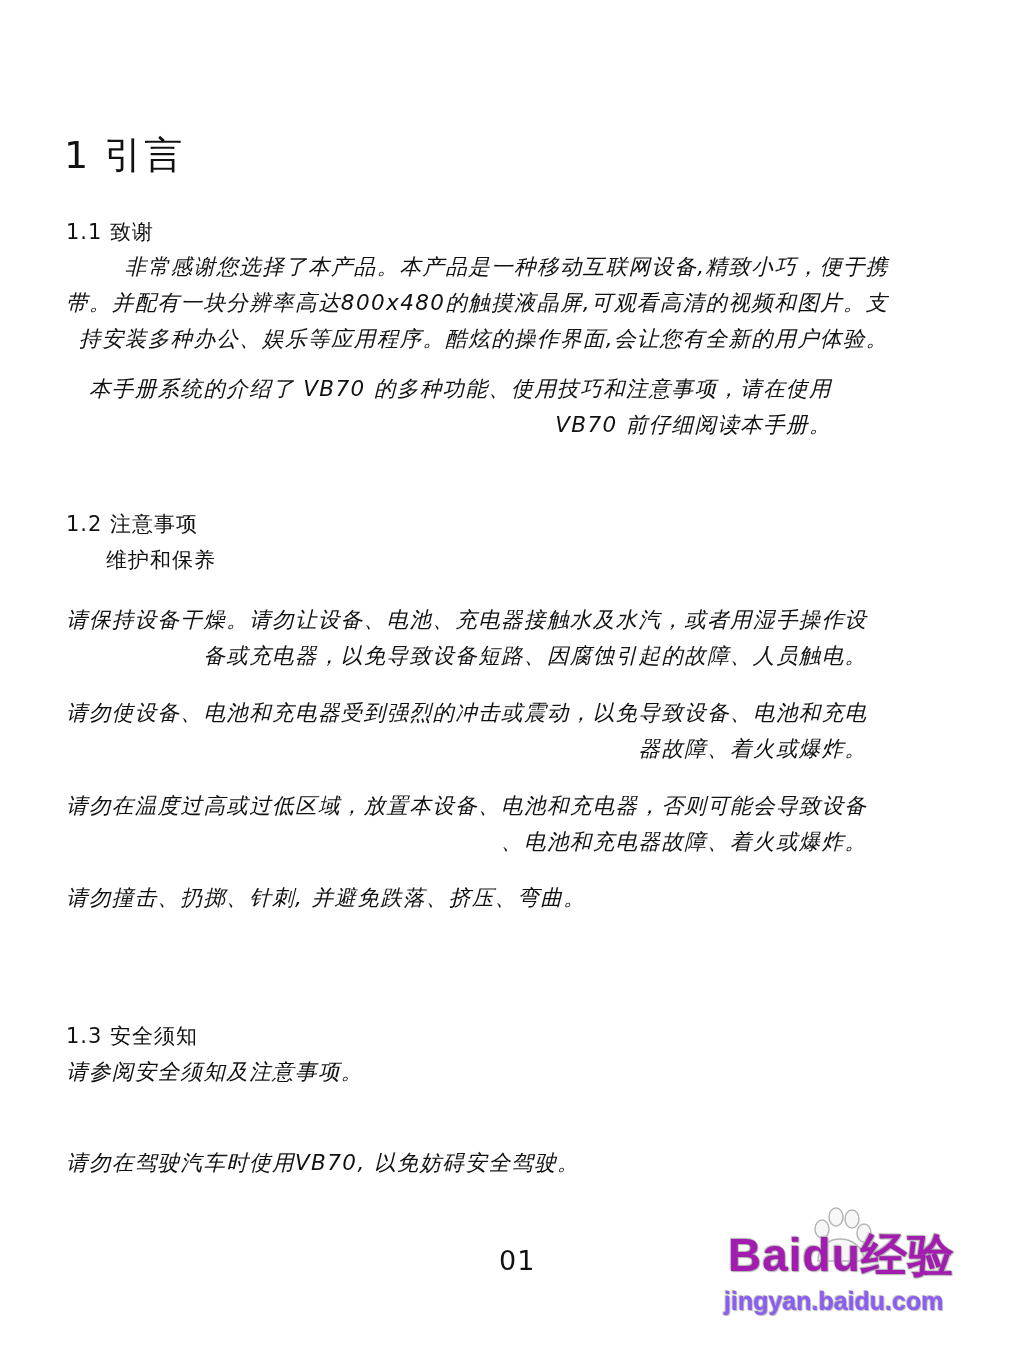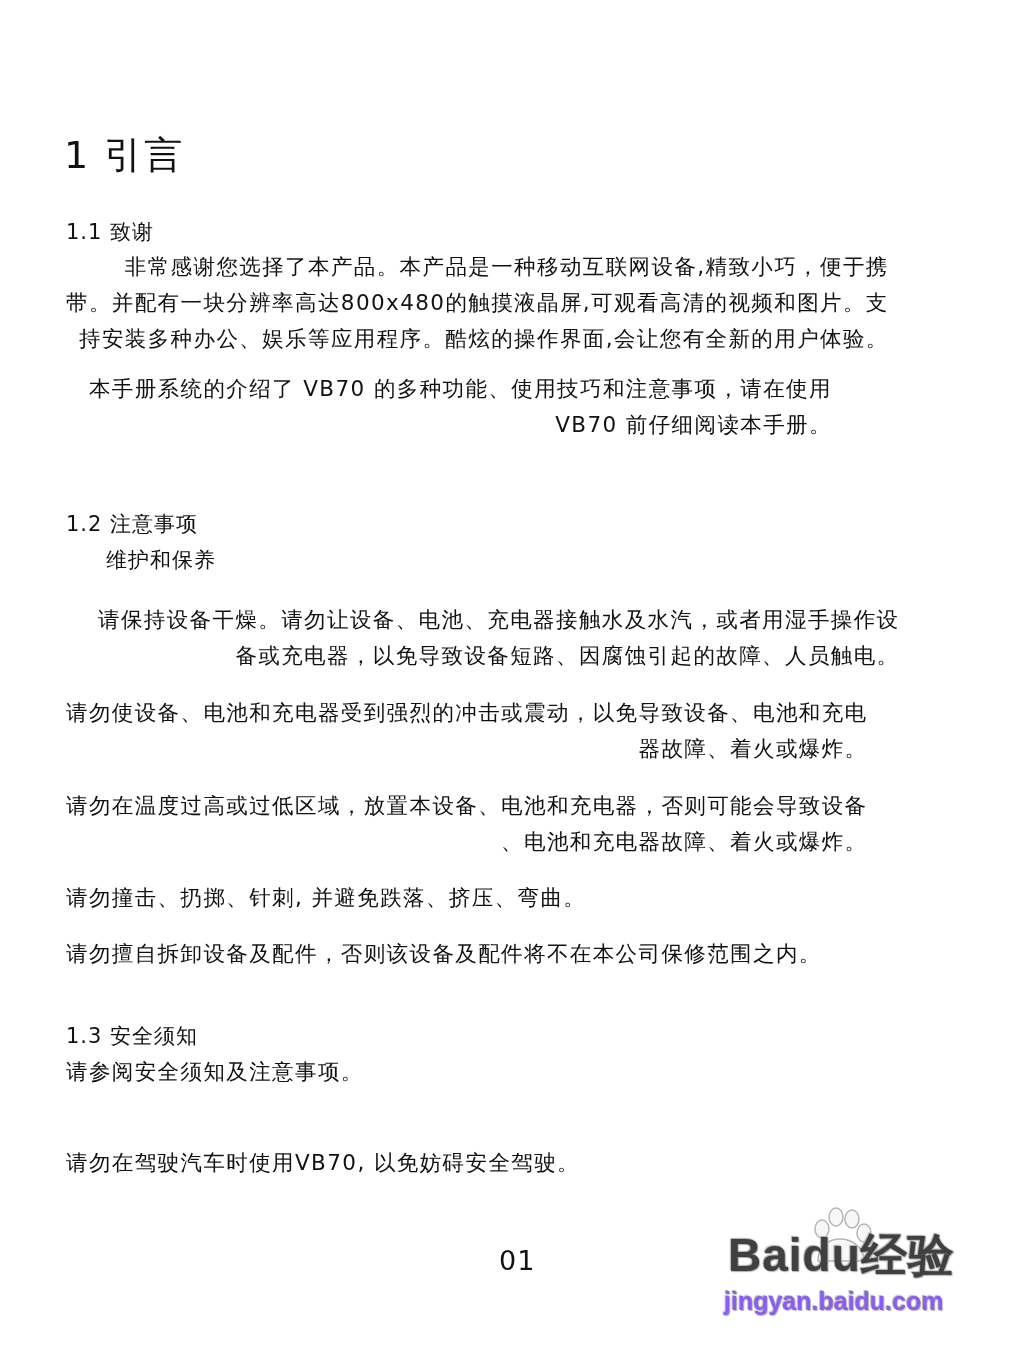--- a/index.html
+++ b/index.html
@@ -5,31 +5,31 @@
     html, body { margin: 0; padding: 0; background: #ffffff; }
     body {
       width: 1021px; height: 1361px; position: relative; overflow: hidden;
       font-family: "DejaVu Sans", "Liberation Sans", sans-serif;
       color: #111111;
     }
     .page { position: absolute; left: 0; top: 0; width: 1021px; height: 1301px; text-align: right; }
     .abs { position: absolute; white-space: nowrap; }
     .h1 { left: 64px; top: 132px; font-size: 38px; letter-spacing: 2px; line-height: 46px; }
     .h2 { font-size: 21px; line-height: 28px; letter-spacing: 1px; }
-    .p { font-size: 21.5px; line-height: 36px; letter-spacing: 1.4px; }
+    .p { font-size: 21.5px; line-height: 36px; letter-spacing: 1.4px; font-style: italic; }
     .line { display: block; height: 36px; }
     .page-num { left: 499px; top: 1245px; font-size: 27px; letter-spacing: 1px; }
     .watermark {
       position: absolute; left: 720px; top: 1205px; width: 245px; height: 130px;
       color: #ffffff; pointer-events: none;
     }
     .wm-logo {
       position: absolute; left: 8px; top: 20px; font-size: 46px; font-weight: bold;
       font-family: "Liberation Sans", sans-serif;
-      color: #404040;
+      color: #a21caf;
       text-shadow: 0 0 1px #999, 0 0 2px #aaa, 1px 1px 1px #bbb, -1px -1px 1px #bbb;
       letter-spacing: 1px;
     }
     .wm-url {
       position: absolute; left: 4px; top: 82px; font-size: 25px; font-weight: bold;
       font-family: "Liberation Sans", sans-serif;
       color: #8b5cf6;
       text-shadow: 0 0 1px #999, 1px 1px 1px #bbb, -1px -1px 1px #bbb;
     }
     .paw { position: absolute; left: 80px; top: 0px; }
@@ -48,37 +48,34 @@
     <span class="line">持安装多种办公、娱乐等应用程序。酷炫的操作界面,会让您有全新的用户体验。</span>
   </div>
   <div class="abs p" style="left:66px; top:371px;">
     <span class="line">　本手册系统的介绍了 VB70 的多种功能、使用技巧和注意事项，请在使用</span>
     <span class="line">VB70 前仔细阅读本手册。</span>
   </div>
 
   <div class="abs h2" style="left:66px; top:510px;">1.2 注意事项</div>
   <div class="abs h2" style="left:106px; top:546px;">维护和保养</div>
 
-  <div class="abs p" style="left:66px; top:602px;margin-left:32px;">
+  <div class="abs p" style="left:66px; top:602px;">
     <span class="line">请保持设备干燥。请勿让设备、电池、充电器接触水及水汽，或者用湿手操作设</span>
     <span class="line">备或充电器，以免导致设备短路、因腐蚀引起的故障、人员触电。</span>
   </div>
   <div class="abs p" style="left:66px; top:695px;">
     <span class="line">请勿使设备、电池和充电器受到强烈的冲击或震动，以免导致设备、电池和充电</span>
     <span class="line">器故障、着火或爆炸。</span>
   </div>
   <div class="abs p" style="left:66px; top:880px;">
     <span class="line">请勿撞击、扔掷、针刺, 并避免跌落、挤压、弯曲。</span>
   </div>
   <div class="abs p" style="left:66px; top:788px;">
     <span class="line">请勿在温度过高或过低区域，放置本设备、电池和充电器，否则可能会导致设备</span>
     <span class="line">、电池和充电器故障、着火或爆炸。</span>
-  </div>
-  <div class="abs p" style="left:66px; top:936px;">
-    <span class="line">请勿擅自拆卸设备及配件，否则该设备及配件将不在本公司保修范围之内。</span>
   </div>
 
   <div class="abs h2" style="left:66px; top:1022px;">1.3 安全须知</div>
   <div class="abs p" style="left:66px; top:1054px;">
     <span class="line">请参阅安全须知及注意事项。</span>
   </div>
   <div class="abs p" style="left:66px; top:1145px;">
     <span class="line">请勿在驾驶汽车时使用VB70, 以免妨碍安全驾驶。</span>
   </div>
 

